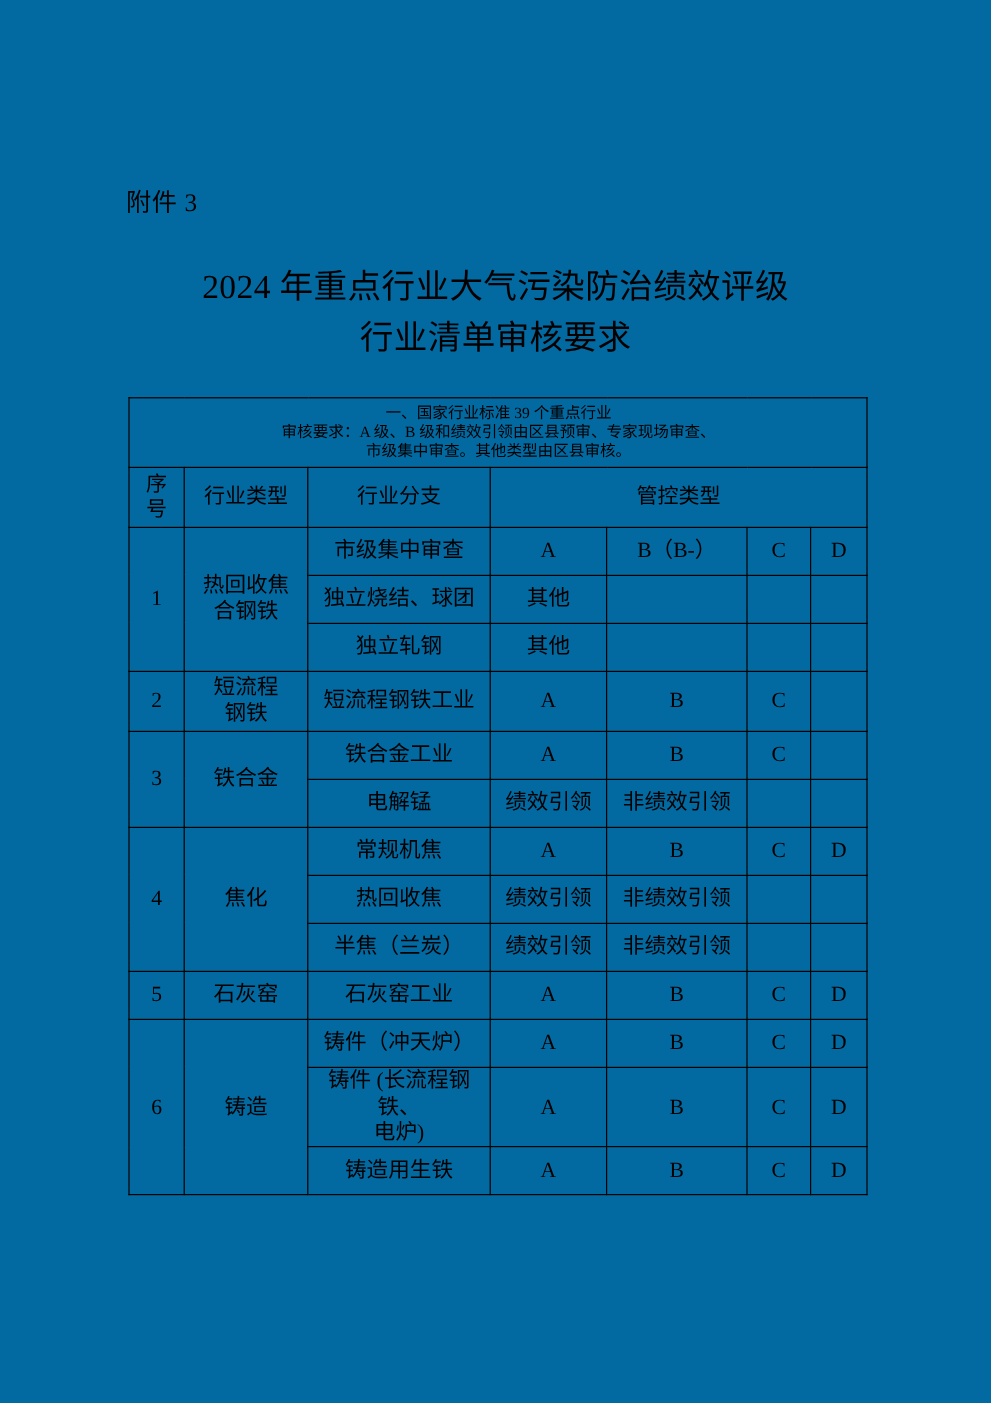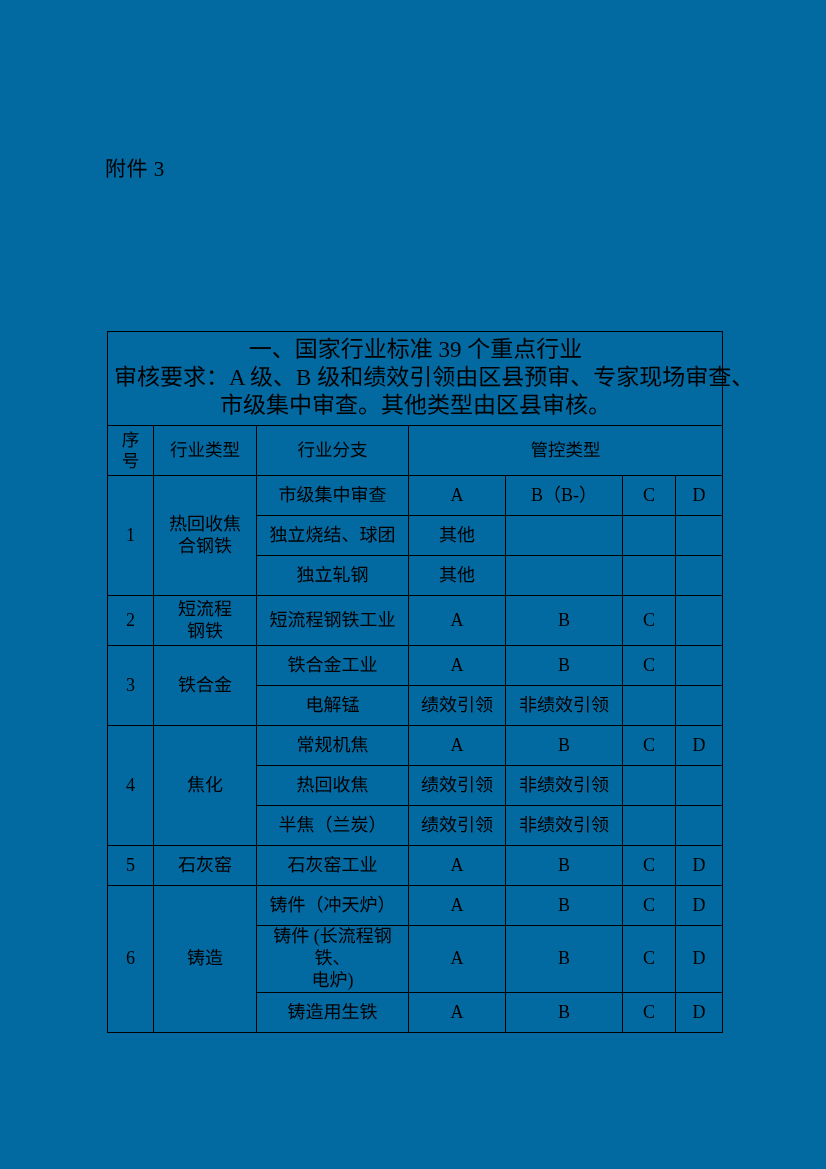--- a/index.html
+++ b/index.html
@@ -70,21 +70,21 @@
     text-align: center;
     vertical-align: middle;
     font-weight: normal;
     line-height: 1.22;
   }
 
   
   .intro-cell {
     text-align: right;
     padding: 4px 5px 5px 6px !important;
-    font-size: 23px;
+    font-size: 13px;
     line-height: 26px;
     font-weight: bold;
     margin-left: 10px;
   }
   .intro-cell .intro-line {
     display: block;
     white-space: nowrap;
   }
 
   
@@ -108,20 +108,24 @@
   .r-tall  { height: 40px; }
   .r-tall2 { height: 50px; }
 </style>
 </head>
 <body>
 
 <div class="page">
 
   <div class="attachment-label">附件 3</div>
 
+  <div class="doc-title">
+    <span class="title-line">2024 年重点行业大气污染防治绩效评级</span>
+    <span class="title-line">行业清单审核要求</span>
+  </div>
 
   <div class="table-wrap">
     <table class="listing">
       <colgroup>
         <col style="width:46px">
         <col style="width:103px">
         <col style="width:152px">
         <col style="width:97px">
         <col style="width:117px">
         <col style="width:53px">

